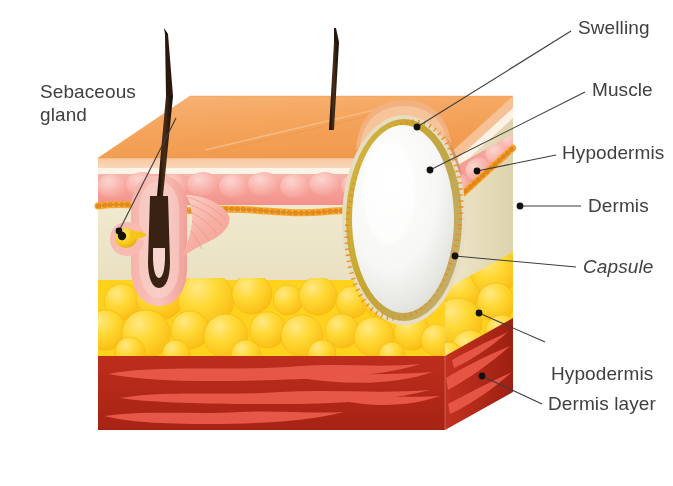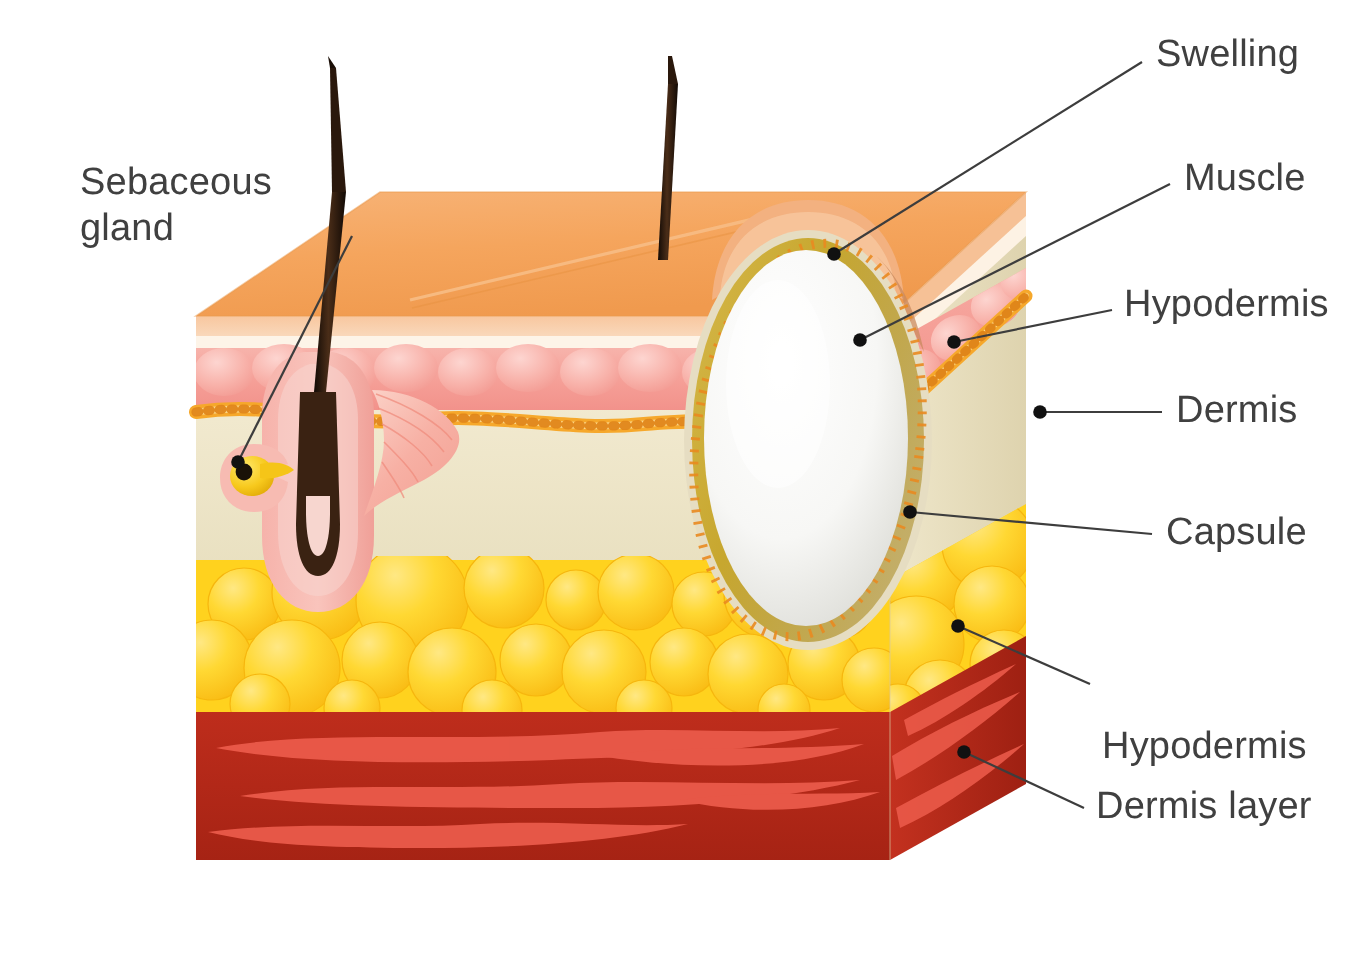--- a/index.html
+++ b/index.html
@@ -364,15 +364,15 @@
   </g>
 </svg>
 </div>
 
 <div class="lbl" style="left:40px; top:80px;">Sebaceous
 gland</div>
 <div class="lbl" style="left:578px; top:16px;">Swelling</div>
 <div class="lbl" style="left:592px; top:78px;">Muscle</div>
 <div class="lbl" style="left:562px; top:141px;">Hypodermis</div>
 <div class="lbl" style="left:588px; top:194px;">Dermis</div>
-<div class="lbl" style="left:583px; top:255px;">Capsule</div>
+<div class="lbl" style="left:583px; top:255px;font-style:italic;">Capsule</div>
 <div class="lbl" style="left:551px; top:330px;margin-top:32px;">Hypodermis</div>
 <div class="lbl" style="left:548px; top:392px;">Dermis layer</div>
 
 </body></html>

